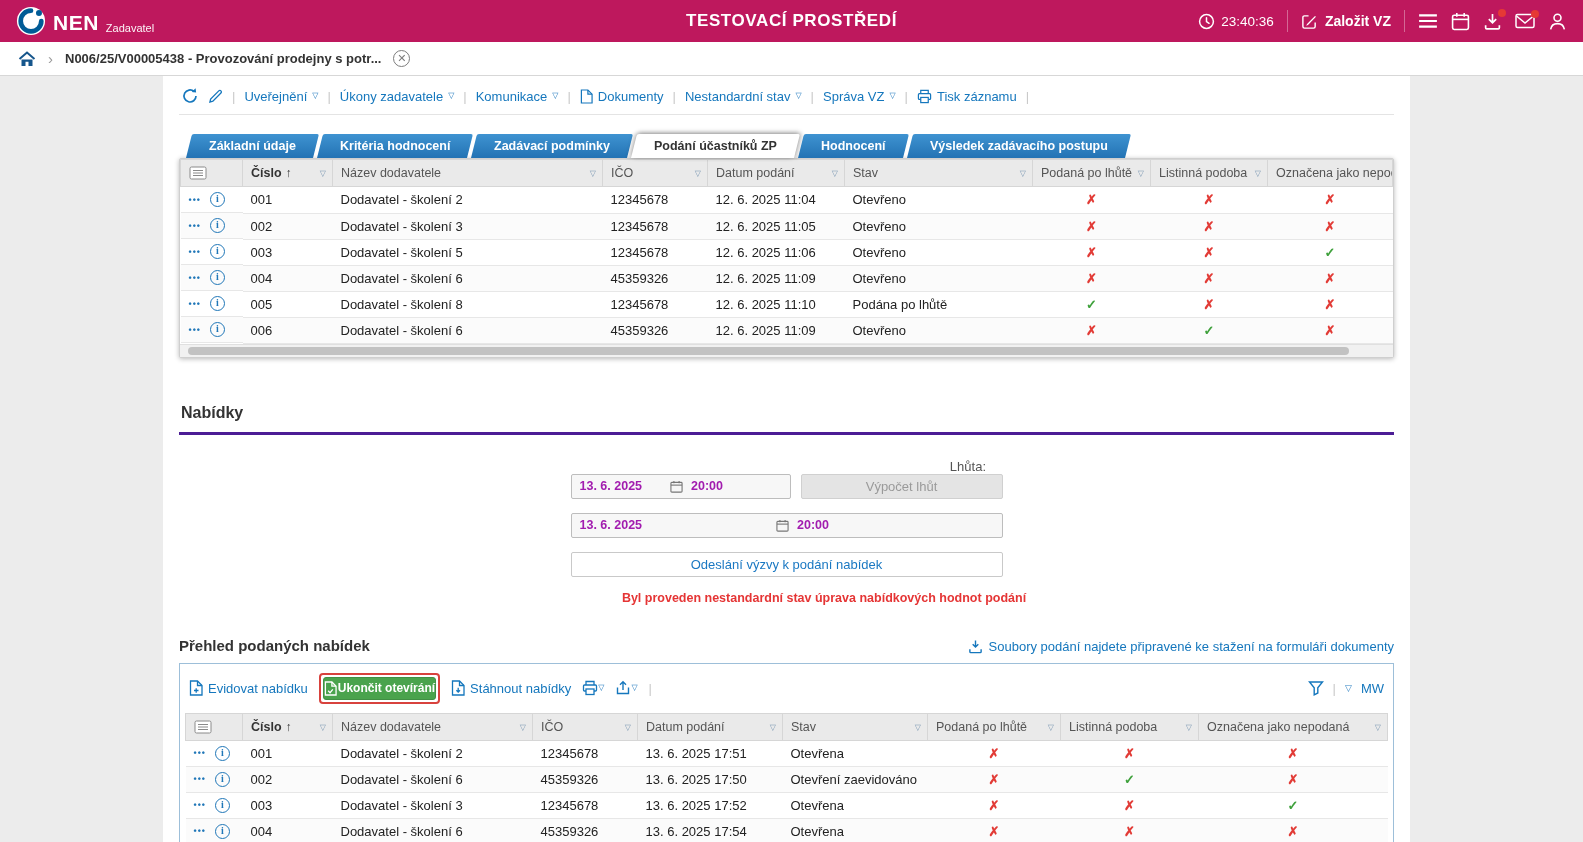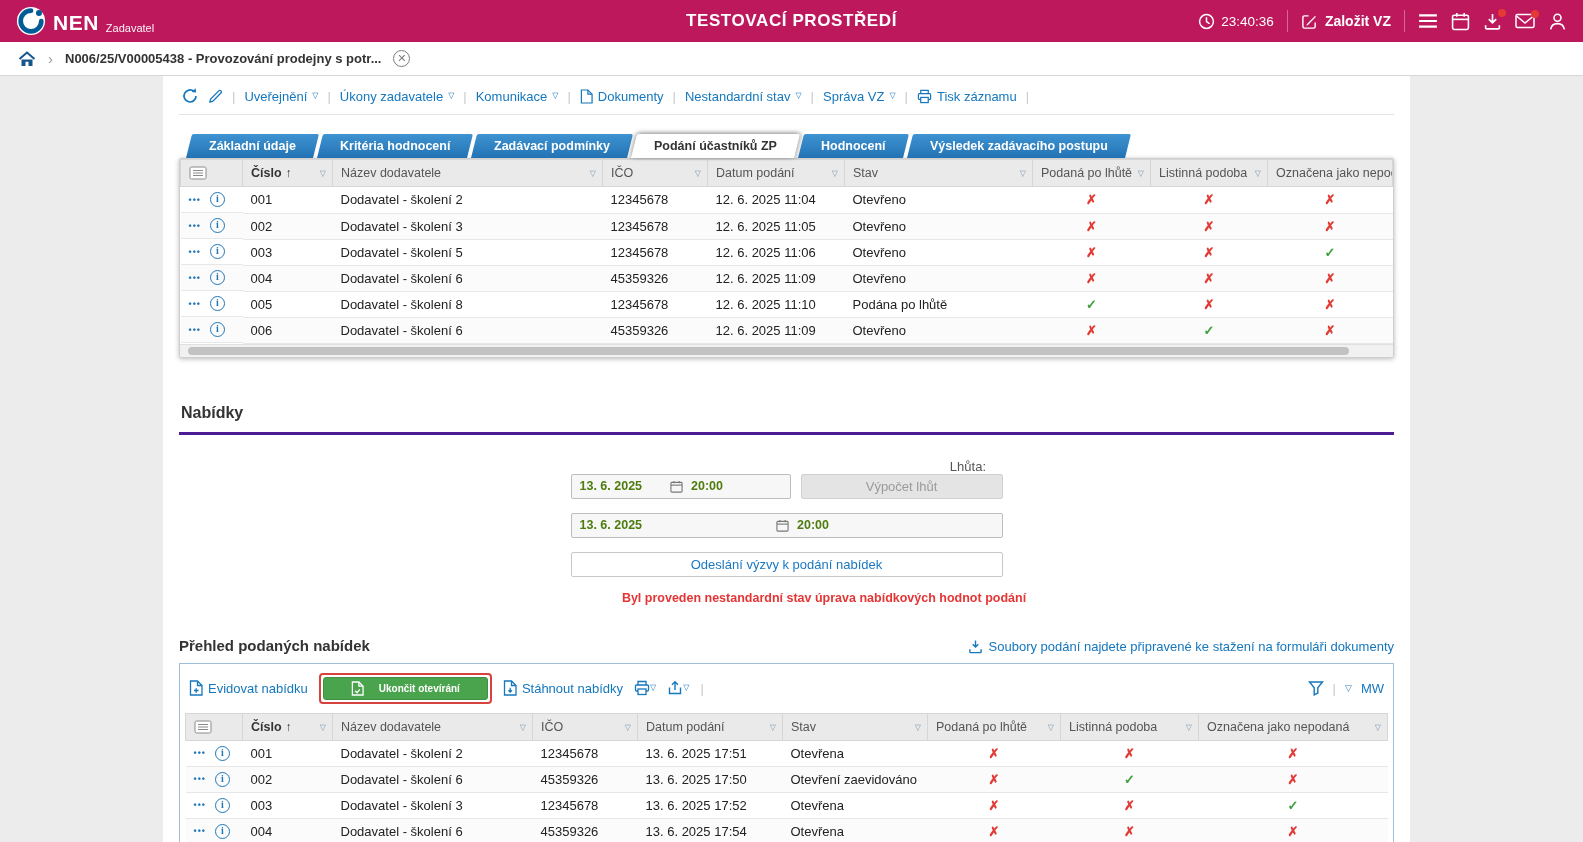--- a/index.html
+++ b/index.html
@@ -103,21 +103,21 @@
     padding: 0 2px 10px; border-bottom: 3px solid #4c1d95;
   }
   .form { margin-top: 24px; }
   .frow { display: flex; align-items: center; margin-bottom: 14px; flex-direction: column; }
   .frow > label { width: 421px; text-align: right; padding-right: 11px; color: #555; font-size: 13px; }
   .fctl { display: flex; gap: 10px; width: 432px; }
   .datefield {
     display: flex; align-items: center; height: 25px; flex: 1;
     border: 1px solid #bdbdbd; border-radius: 2px; background: #f7f7f7; padding: 0 8px; cursor: text;
   }
-  .datefield .dval { font-weight: 700; color: #4d7c0f; font-size: 12.5px; }
+  .datefield .dval { font-weight: 700; color: #a21caf; font-size: 12.5px; }
   .datefield .dval.date { flex: 1; }
   .datefield .dval.time { flex: 1; padding-left: 8px; }
   .cal-ic { color: #777; display: inline-flex; }
   .btn-disabled {
     width: 202px; height: 25px; background: #e4e4e4; border: 1px solid #d0d0d0;
     color: #9a9a9a; font-size: 13px; border-radius: 2px; font-family: inherit;
   }
   .btn-invite {
     width: 432px; height: 25px; background: #fff; border: 1px solid #c9c9c9;
     color: #1A78C2; font-size: 13px; border-radius: 2px; cursor: pointer; font-family: inherit;
@@ -126,23 +126,23 @@
              color: #E53535; font-weight: 700; font-size: 12.5px; }
   
   .list-head { display: flex; align-items: flex-end; justify-content: space-between; margin-top: 32px; }
   .list-head h3 { font-size: 15px; font-weight: 700; color: #333; }
   .files-link { display: inline-flex; align-items: center; gap: 6px; color: #1577BD;
                 font-size: 13px; cursor: pointer; text-decoration: none; }
   .panel { margin-top: 9px; border: 1px solid #9DBFD9; padding: 5px; background: #fff; }
   .ptoolbar { display: flex; align-items: center; gap: 11px; padding: 4px 4px 9px; }
   .hl { display: inline-flex; border: 2px solid #D8423D; border-radius: 4px; padding: 2px; }
   .btn-green {
-    display: inline-flex; align-items: center; gap: 15px; background: #4AA34D;
-    border: 1px solid #418F44; color: #fff; font-weight: 700; font-size: 10px;
-    padding: 3px 27px; border-radius: 3px; cursor: pointer; font-family: inherit;
+    display: inline-flex; align-items: center; gap: 1px; background: #4AA34D;
+    border: 1px solid #418F44; color: #fff; font-weight: 700; font-size: 12px;
+    padding: 3px 0; border-radius: 3px; cursor: pointer; font-family: inherit;
   }
   .ptool-right { margin-left: auto; display: flex; align-items: center; gap: 9px; }
   .mw { color: #1577BD; font-size: 13px; cursor: pointer; }
   svg { display: block; }
 </style>
 </head>
 <body>
 
 <div class="topbar">
   <div class="brand">

